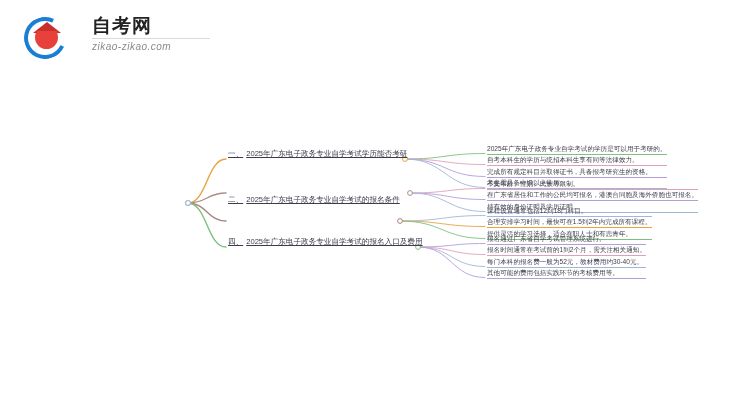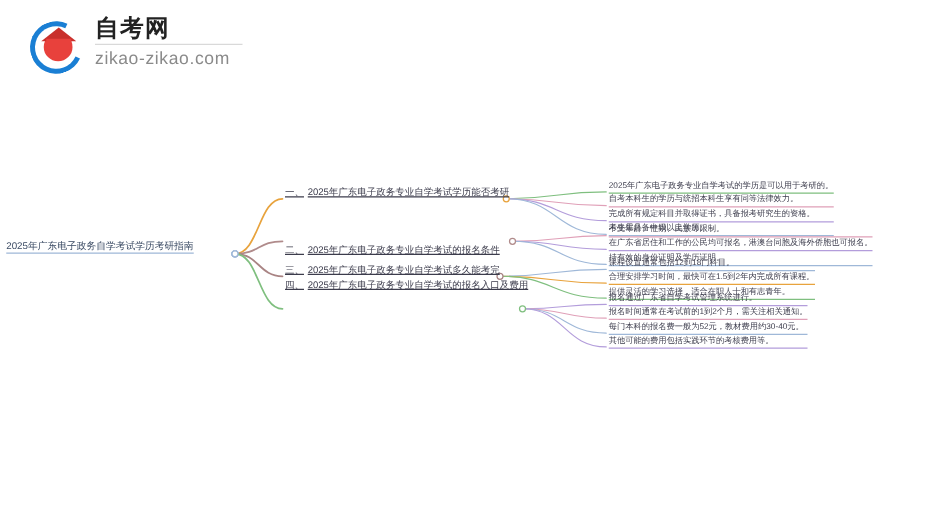--- a/index.html
+++ b/index.html
@@ -7,21 +7,21 @@
     width:750px;height:410px;
     background:#ffffff;
     font-family:"Liberation Sans","DejaVu Sans",sans-serif;
     overflow:hidden;
     position:relative;
   }
 
   
   #logo-bar{
     position:absolute;left:24px;top:12px;
-    display:flex;align-items:center;gap:8px;
+    display:flex;align-items:center;gap:24px;
   }
   #logo-mark{
     position:relative;width:44px;height:44px;flex:0 0 44px;
   }
   #logo-mark .ring{
     position:absolute;left:0;top:5px;width:34px;height:34px;
     border:4px solid #1a7fd4;border-radius:50%;
     border-right-color:transparent;
     transform:rotate(-20deg);
   }
@@ -37,23 +37,24 @@
   #logo-mark .cap2{
     position:absolute;left:13px;top:19px;width:20px;height:9px;
     background:#e8413c;border-radius:0 0 3px 3px;
   }
   #logo-text{display:flex;flex-direction:column;}
   #logo-title{
     font-size:19px;font-weight:bold;color:#222;letter-spacing:1px;
     line-height:1.05;
   }
   #logo-sub{
-    font-size:14px;color:#8a8a8a;letter-spacing:.5px;
+    font-size:10px;color:#8a8a8a;letter-spacing:.5px;
     border-top:1px solid #d9d9d9;padding-top:2px;margin-top:2px;
     width:118px;
+    font-style:italic;
   }
 
   
   #map{position:absolute;left:0;top:0;width:750px;height:410px;}
   #map svg{position:absolute;left:0;top:0;}
 
   .node{
     position:absolute;
     font-size:7.6px;
     color:#3b3b4e;
@@ -119,32 +120,28 @@
       <circle cx="400" cy="221" r="2.4" fill="#ffffff" stroke="#a98484" stroke-width="1"></circle>
       <path d="M 188 203 C 207 203, 207 247, 226 247" stroke="#7fbf7f" fill="none" stroke-width="1.4" stroke-linecap="round"></path>
       <circle cx="188" cy="203" r="2.4" fill="#ffffff" stroke="#9fb8d8" stroke-width="1"></circle>
       <path d="M 418 247 C 451.5 247, 451.5 243.5, 485 243.5" stroke="#b39ddb" fill="none" stroke-width="0.9" stroke-linecap="round"></path>
       <path d="M 418 247 C 451.5 247, 451.5 254.5, 485 254.5" stroke="#e0a0b8" fill="none" stroke-width="0.9" stroke-linecap="round"></path>
       <path d="M 418 247 C 451.5 247, 451.5 266.5, 485 266.5" stroke="#9fb8d8" fill="none" stroke-width="0.9" stroke-linecap="round"></path>
       <path d="M 418 247 C 451.5 247, 451.5 277.5, 485 277.5" stroke="#b39ddb" fill="none" stroke-width="0.9" stroke-linecap="round"></path>
       <circle cx="418" cy="247" r="2.4" fill="#ffffff" stroke="#7fbf7f" stroke-width="1"></circle>
     </svg>
 
-  <div class="node" id="root-node">2025年广东电子政务自学考试学历考研指南</div>
 
   <div class="node topic" id="topic-0" style="left:228px;top:150px;">
     <span class="num">一、</span><span>2025年广东电子政务专业自学考试学历能否考研</span>
   </div>
   <div class="node topic" id="topic-1" style="left:228px;top:184px;margin-top:12px;">
     <span class="num">二、</span><span>2025年广东电子政务专业自学考试的报名条件</span>
   </div>
-  <div class="node topic" id="topic-2" style="left:228px;top:212px;">
-    <span class="num">三、</span><span>2025年广东电子政务专业自学考试多久能考完</span>
-  </div>
-  <div class="node topic" id="topic-3" style="left:228px;top:224px;">
+  <div class="node topic" id="topic-3" style="left:228px;top:238px;">
     <span class="num">四、</span><span>2025年广东电子政务专业自学考试的报名入口及费用</span>
   </div>
 
   <div class="leafgroup" id="leafs-0" style="left:487px;top:146px;">
       <div class="leaf" style="border-bottom: 1px solid rgb(127, 191, 127);">2025年广东电子政务专业自学考试的学历是可以用于考研的。</div>
       <div class="leaf" style="border-bottom: 1px solid rgb(224, 160, 184);">自考本科生的学历与统招本科生享有同等法律效力。</div>
       <div class="leaf" style="border-bottom: 1px solid rgb(179, 157, 219);">完成所有规定科目并取得证书，具备报考研究生的资格。</div>
       <div class="leaf" style="border-bottom: 1px solid rgb(159, 184, 216);">考生需具备中级以上学历。</div>
     </div>
   <div class="leafgroup" id="leafs-1" style="left:487px;top:181px;">

